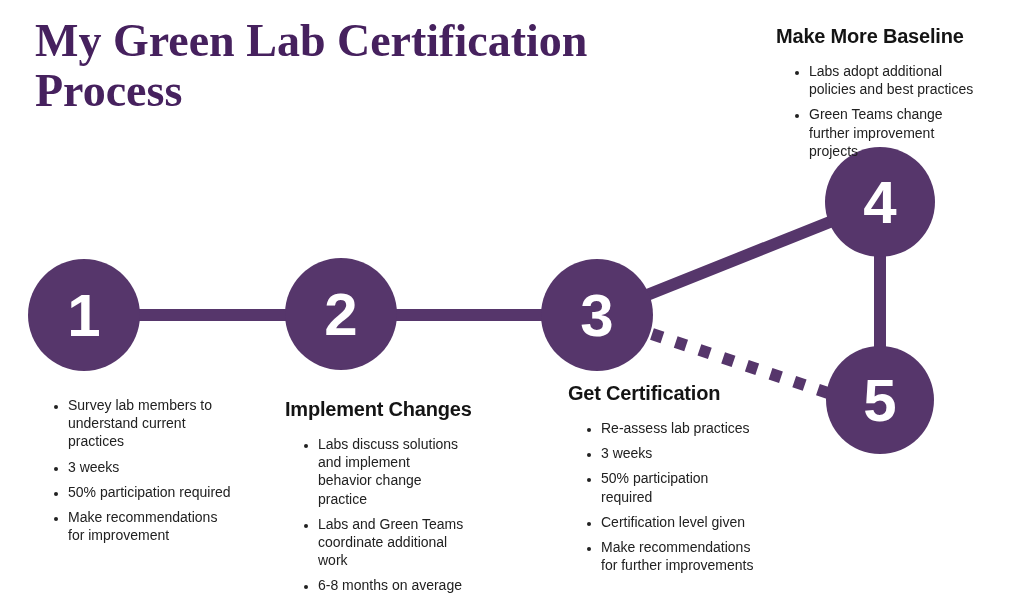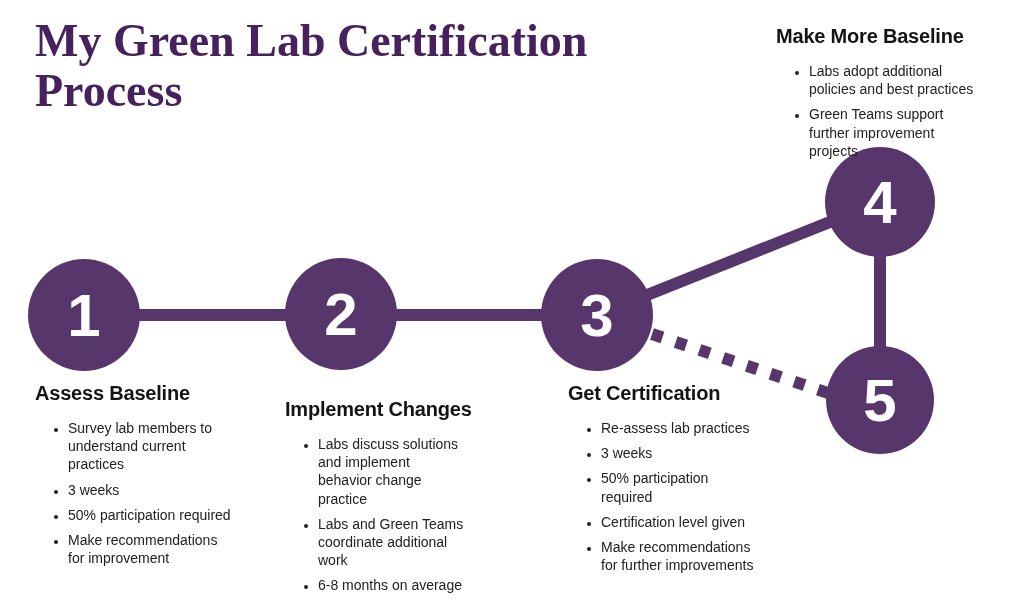--- a/index.html
+++ b/index.html
@@ -121,21 +121,20 @@
       <circle class="node" cx="880" cy="202" r="55"></circle>
       <text class="node-num" x="880" y="223">4</text>
     </g>
     <g>
       <circle class="node" cx="880" cy="400" r="54"></circle>
       <text class="node-num" x="880" y="421">5</text>
     </g>
   </svg>
 
   <section class="col col1">
-    <h3>Assess Baseline</h3>
     <ul>
 
     <li>Survey lab members to understand current practices</li>
         <li>3 weeks</li>
         <li>50% participation required</li>
         <li>Make recommendations for improvement</li>
       </ul>
   </section>
 
   <section class="col col2">
@@ -158,18 +157,18 @@
         <li>Certification level given</li>
         <li>Make recommendations for further improvements</li>
       </ul>
   </section>
 
   <section class="col col4">
     <h3>Make More Baseline</h3>
     <ul>
 
     <li>Labs adopt additional policies and best practices</li>
-        <li>Green Teams support further improvement projects</li>
+        <li>Green Teams change further improvement projects</li>
       </ul>
   </section>
 
 
 </div>
 
 </body></html>

